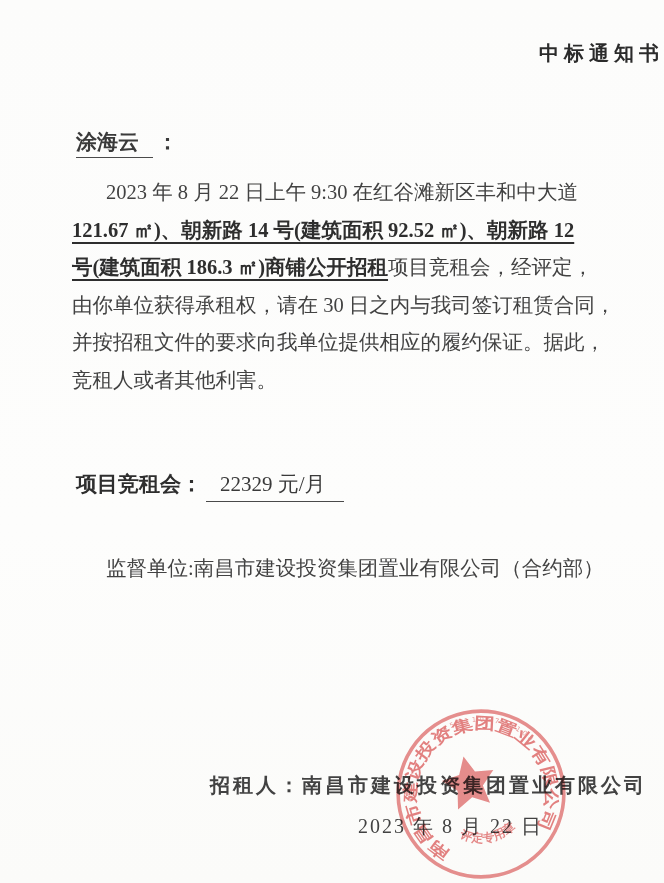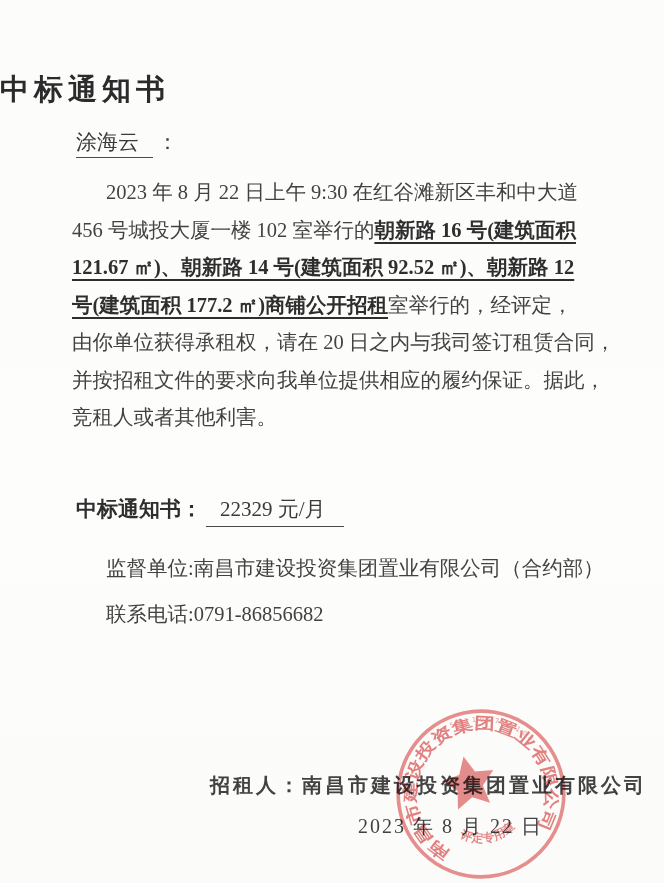--- a/index.html
+++ b/index.html
@@ -7,28 +7,27 @@
     position:relative;
     width:664px;height:883px;
     margin:0 auto;
     background:linear-gradient(180deg,#fcfcfb 0%,#fdfdfc 60%,#fbfbf9 100%);
     font-family:"Liberation Serif","DejaVu Serif",serif;
     color:#3f3f3f;
     overflow:hidden;
   }
   .doc-title{
     position:absolute;top:40px;left:0;width:100%;
-    text-align:left;
-    font-size:29px;font-weight:bold;letter-spacing:5px;
+    text-align:right;
+    font-size:20px;font-weight:bold;letter-spacing:5px;
     color:#2b2b2b;
-    margin-top:30px;
   }
   .salutation{
     position:absolute;top:128px;left:76px;
-    font-size:21px;color:#3a3a3a;
+    font-size:21px;color:#3a3a3a;font-weight:bold;
   }
   .salutation .name{
     border-bottom:1.5px solid #4a4a4a;
     padding-right:14px;padding-bottom:3px;
   }
   .salutation .colon{padding-left:4px;}
   .para{
     position:absolute;left:72px;width:526px;
     font-size:20.5px;line-height:37.5px;
     color:#424242;
@@ -47,21 +46,20 @@
     position:absolute;top:470px;left:76px;
     font-size:21px;white-space:nowrap;
   }
   .result-label{font-weight:bold;color:#2e2e2e;}
   .result-value{
     display:inline-block;
     border-bottom:1.5px solid #4a4a4a;
     padding:0 18px 3px 14px;
     margin-left:4px;
     color:#3a3a3a;
-    margin-top:25px;
   }
   .sig-lessor{
     position:absolute;top:772px;left:210px;
     font-size:20px;letter-spacing:3px;white-space:nowrap;
     color:#424242;
     font-weight:bold;
   }
   .sig-date{
     position:absolute;top:813px;left:358px;
     font-size:20px;letter-spacing:2px;white-space:nowrap;
@@ -82,35 +80,33 @@
 <div class="page">
 
   <div class="doc-title">中标通知书</div>
 
   <div class="salutation">
     <span class="name">涂海云</span><span class="colon">：</span>
   </div>
 
   <div class="para para1">
     <div class="pline indent"><span>2023 年 8 月 22 日上午 9:30 在红谷滩新区丰和中大道</span></div>
-    <div class="pline"><span>456 号城投大厦一楼 102 室举行的</span><span class="emph">朝新路 16 号(建筑面积</span></div>
     <div class="pline"><span class="emph">121.67 ㎡)、朝新路 14 号(建筑面积 92.52 ㎡)、朝新路 12</span></div>
-    <div class="pline"><span class="emph">号(建筑面积 177.2 ㎡)商铺公开招租</span><span>室举行的，经评定，</span></div>
-    <div class="pline"><span>由你单位获得承租权，请在 20 日之内与我司签订租赁合同，</span></div>
+    <div class="pline"><span class="emph">号(建筑面积 186.3 ㎡)商铺公开招租</span><span>项目竞租会，经评定，</span></div>
+    <div class="pline"><span>由你单位获得承租权，请在 30 日之内与我司签订租赁合同，</span></div>
     <div class="pline"><span>并按招租文件的要求向我单位提供相应的履约保证。据此，</span></div>
     <div class="pline"><span>竞租人或者其他利害。</span></div>
   </div>
 
   <div class="result-row">
-    <span class="result-label">中标通知书：</span><span class="result-value">22329 元/月</span>
+    <span class="result-label">项目竞租会：</span><span class="result-value">22329 元/月</span>
   </div>
 
   <div class="para para2">
     <div class="pline indent"><span>监督单位:南昌市建设投资集团置业有限公司（合约部）</span></div>
-    <div class="pline indent"><span>联系电话:0791-86856682</span></div>
   </div>
 
   <div class="sig-lessor">招租人：南昌市建设投资集团置业有限公司</div>
   <div class="sig-date">2023 年 8 月 22 日</div>
 
   <svg class="stamp" viewBox="0 0 170 170">
     <defs>
       <path id="arcTop" d="M 44.5,133.3 A 63,63 0 1 1 125.5,133.3" fill="none"></path>
       <path id="arcDigits" d="M 61,19.2 A 70,70 0 0 1 154.7,91.1" fill="none"></path>
       <path id="arcBottom" d="M 55.5,121.3 A 48,48 0 0 0 114.5,121.3" fill="none"></path>

